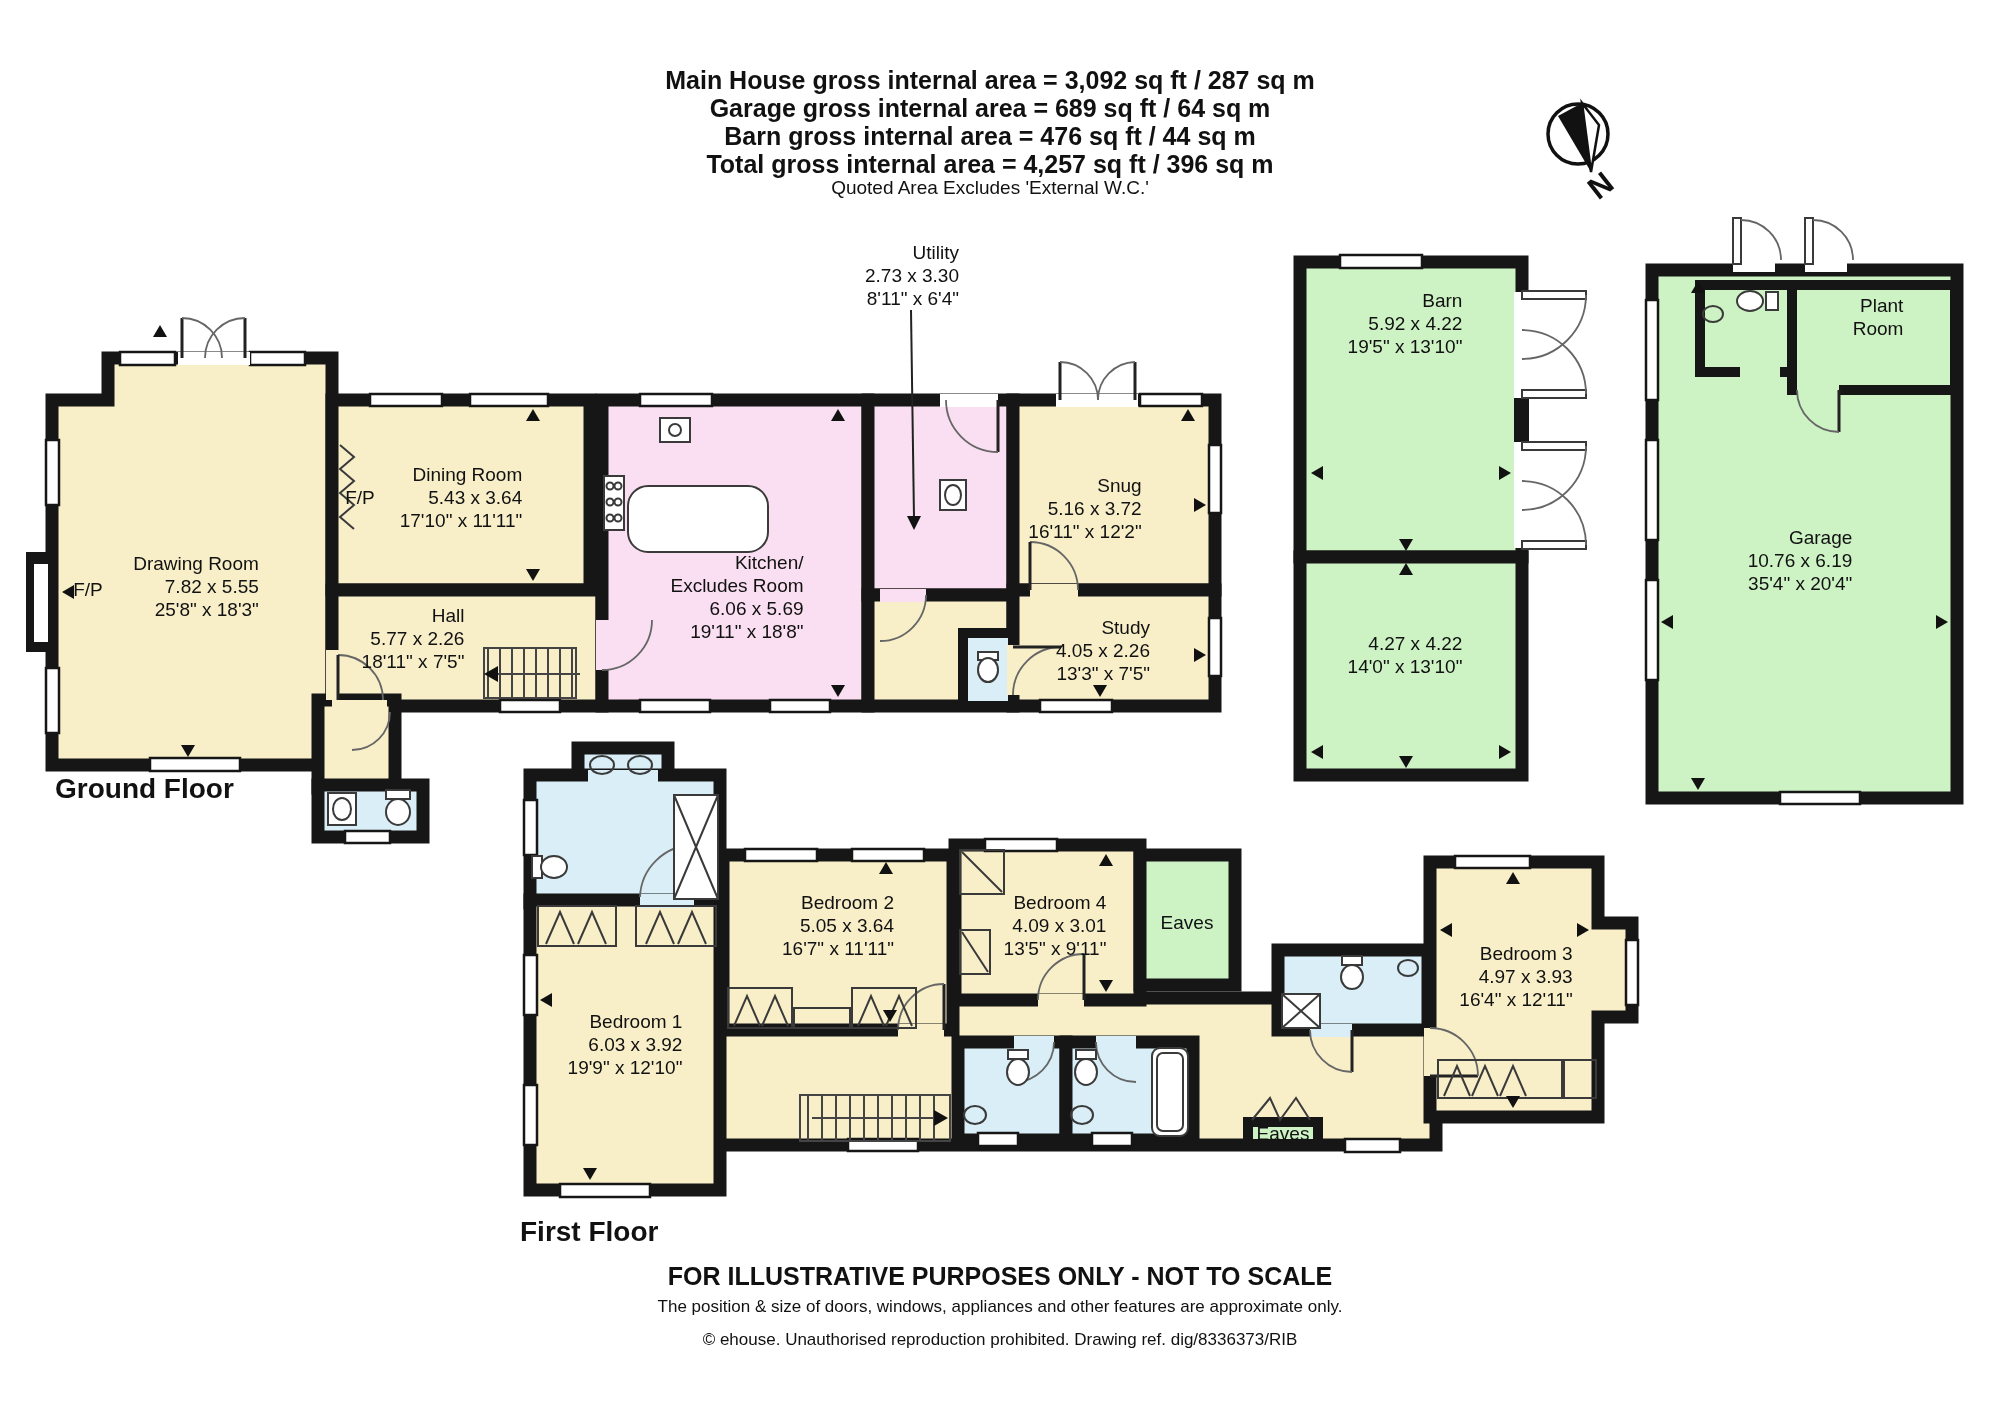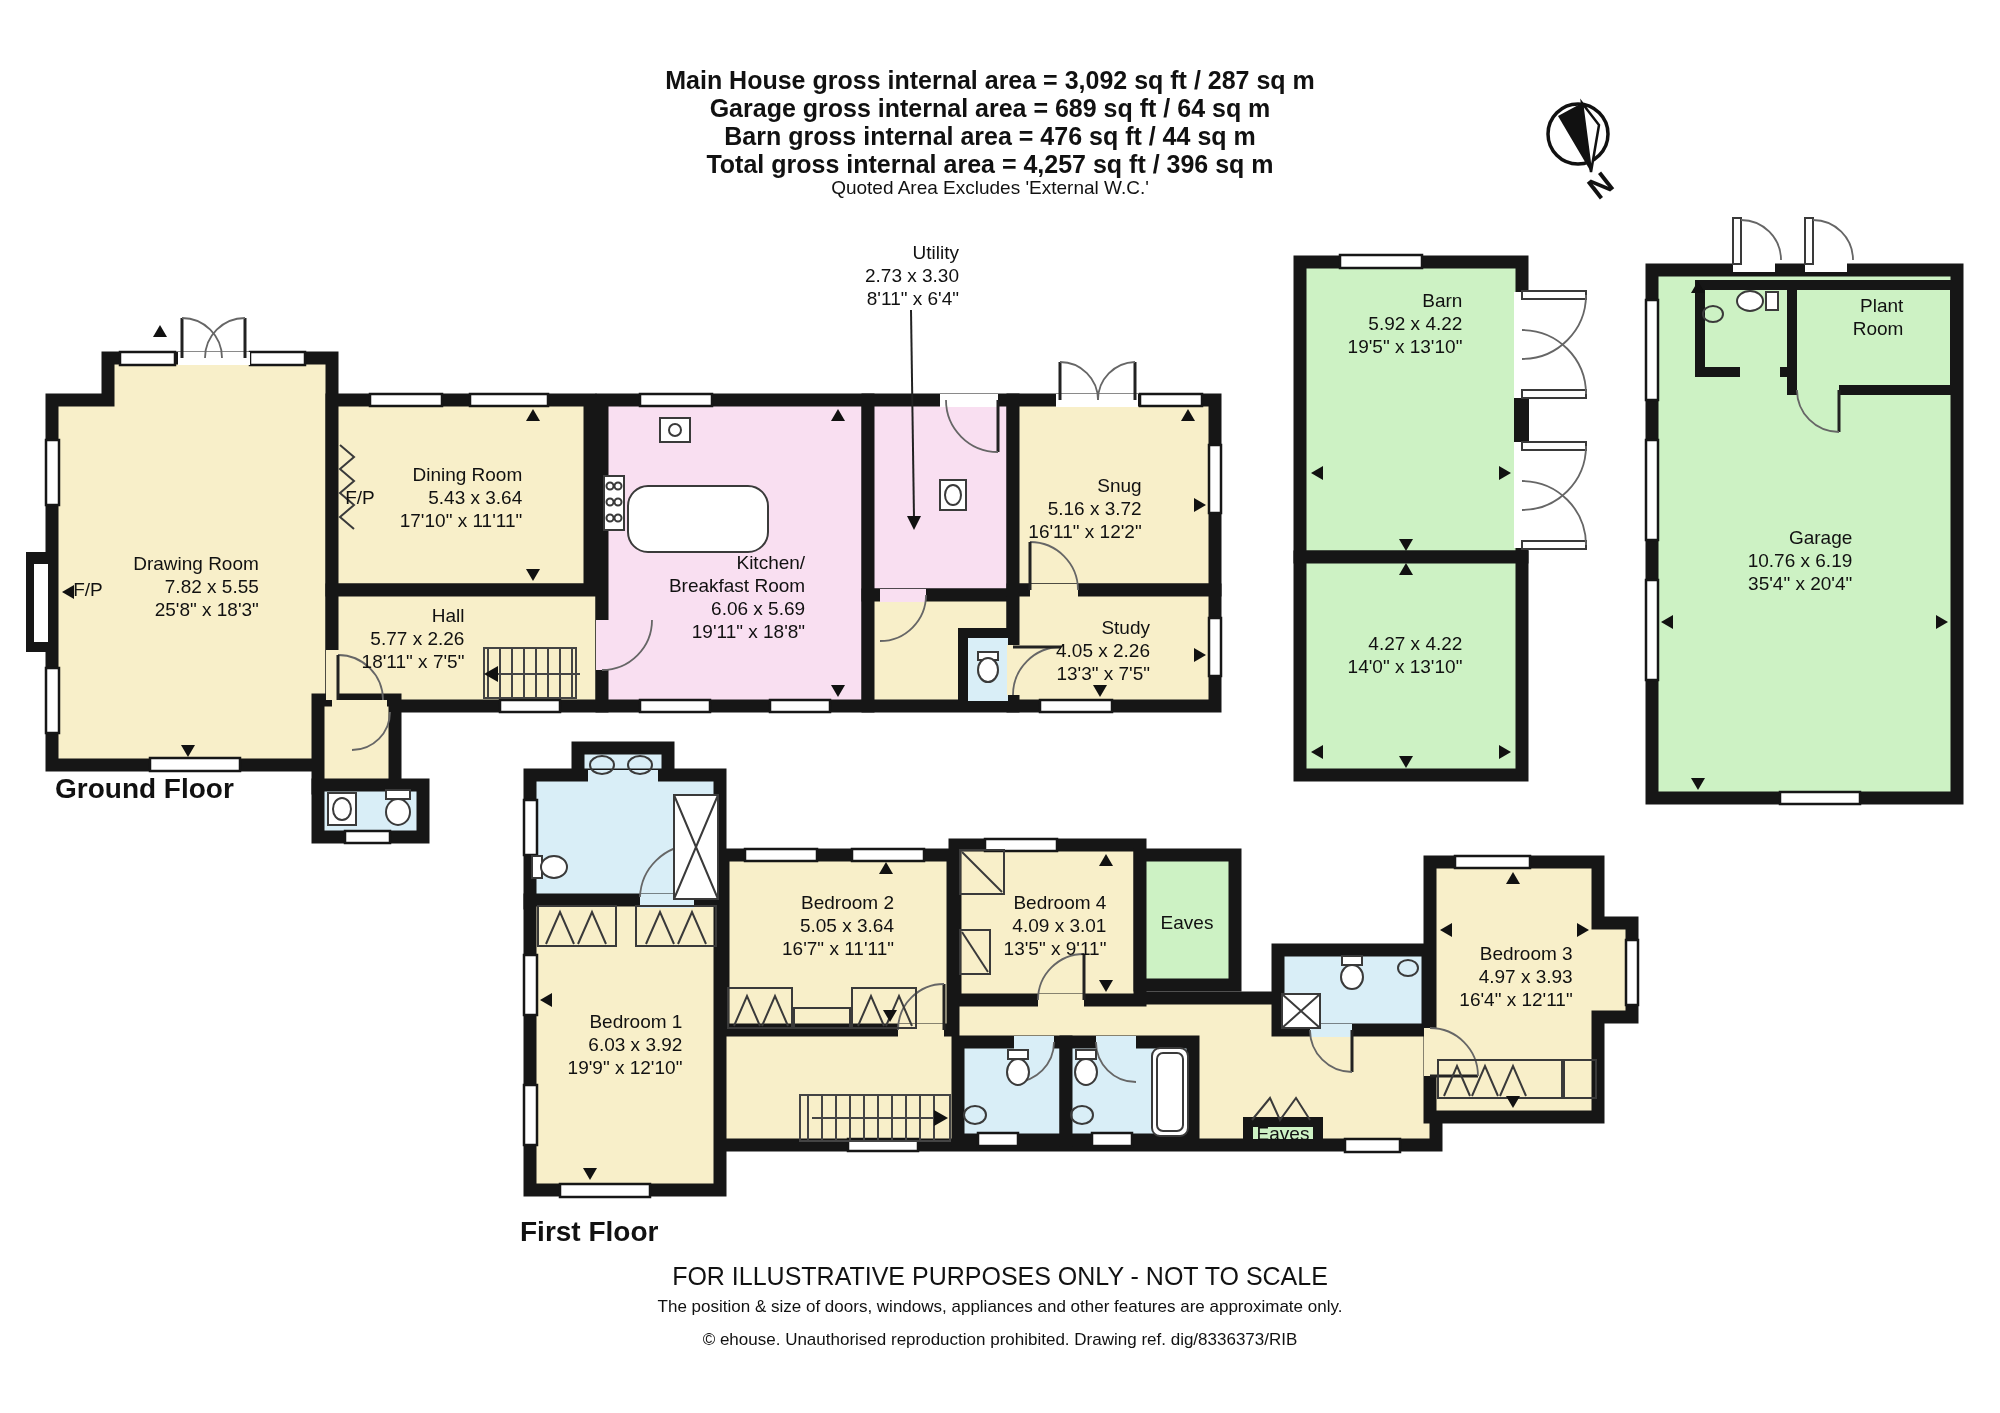--- a/index.html
+++ b/index.html
@@ -23,21 +23,21 @@
   .dim{fill:#111;}
   .stair{stroke:#444;stroke-width:2;fill:none;}
   .hdr{position:absolute;left:990px;transform:translateX(-50%);white-space:nowrap;
     text-align:center;font-weight:bold;}
   .hdr.t{font-size:29px;} .hdr.l{font-size:25px;} .hdr.n{font-size:19px;font-weight:normal;}
   .rlabel{position:absolute;transform:translate(-50%,-50%);text-align:right;
     font-size:19px;line-height:23px;white-space:nowrap;color:#111;}
   .floor-label{position:absolute;font-size:28px;font-weight:bold;white-space:nowrap;text-align:center;}
   .foot{position:absolute;left:1000px;transform:translateX(-50%);white-space:nowrap;
     text-align:center;font-size:17px;}
-  .foot.b{font-weight:normal;font-size:25px;}
+  .foot.b{font-weight:bold;font-size:25px;}
   .north-n{position:absolute;left:1601px;top:186px;transform:translate(-50%,-50%) rotate(-38deg);
     font-size:31px;font-weight:bold;}
 </style>
 </head>
 <body>
 
 <div class="page">
 
 <svg class="plan" viewBox="0 0 2000 1413">
 
@@ -360,21 +360,21 @@
   <div>17'10" x 11'11"</div>
 </div>
 <div class="rlabel" style="left:360px;top:497px">F/P</div>
 <div class="rlabel" style="left:413px;top:638px">
   <div>Hall</div>
   <div>5.77 x 2.26</div>
   <div>18'11" x 7'5"</div>
 </div>
 <div class="rlabel" style="left:737px;top:597px">
   <div>Kitchen/</div>
-  <div>Breakfast Room</div>
+  <div>Excludes Room</div>
   <div>6.06 x 5.69</div>
   <div>19'11" x 18'8"</div>
 </div>
 <div class="rlabel" style="left:912px;top:275px">
   <div>Utility</div>
   <div>2.73 x 3.30</div>
   <div>8'11" x 6'4"</div>
 </div>
 <div class="rlabel" style="left:1085px;top:508px">
   <div>Snug</div>

